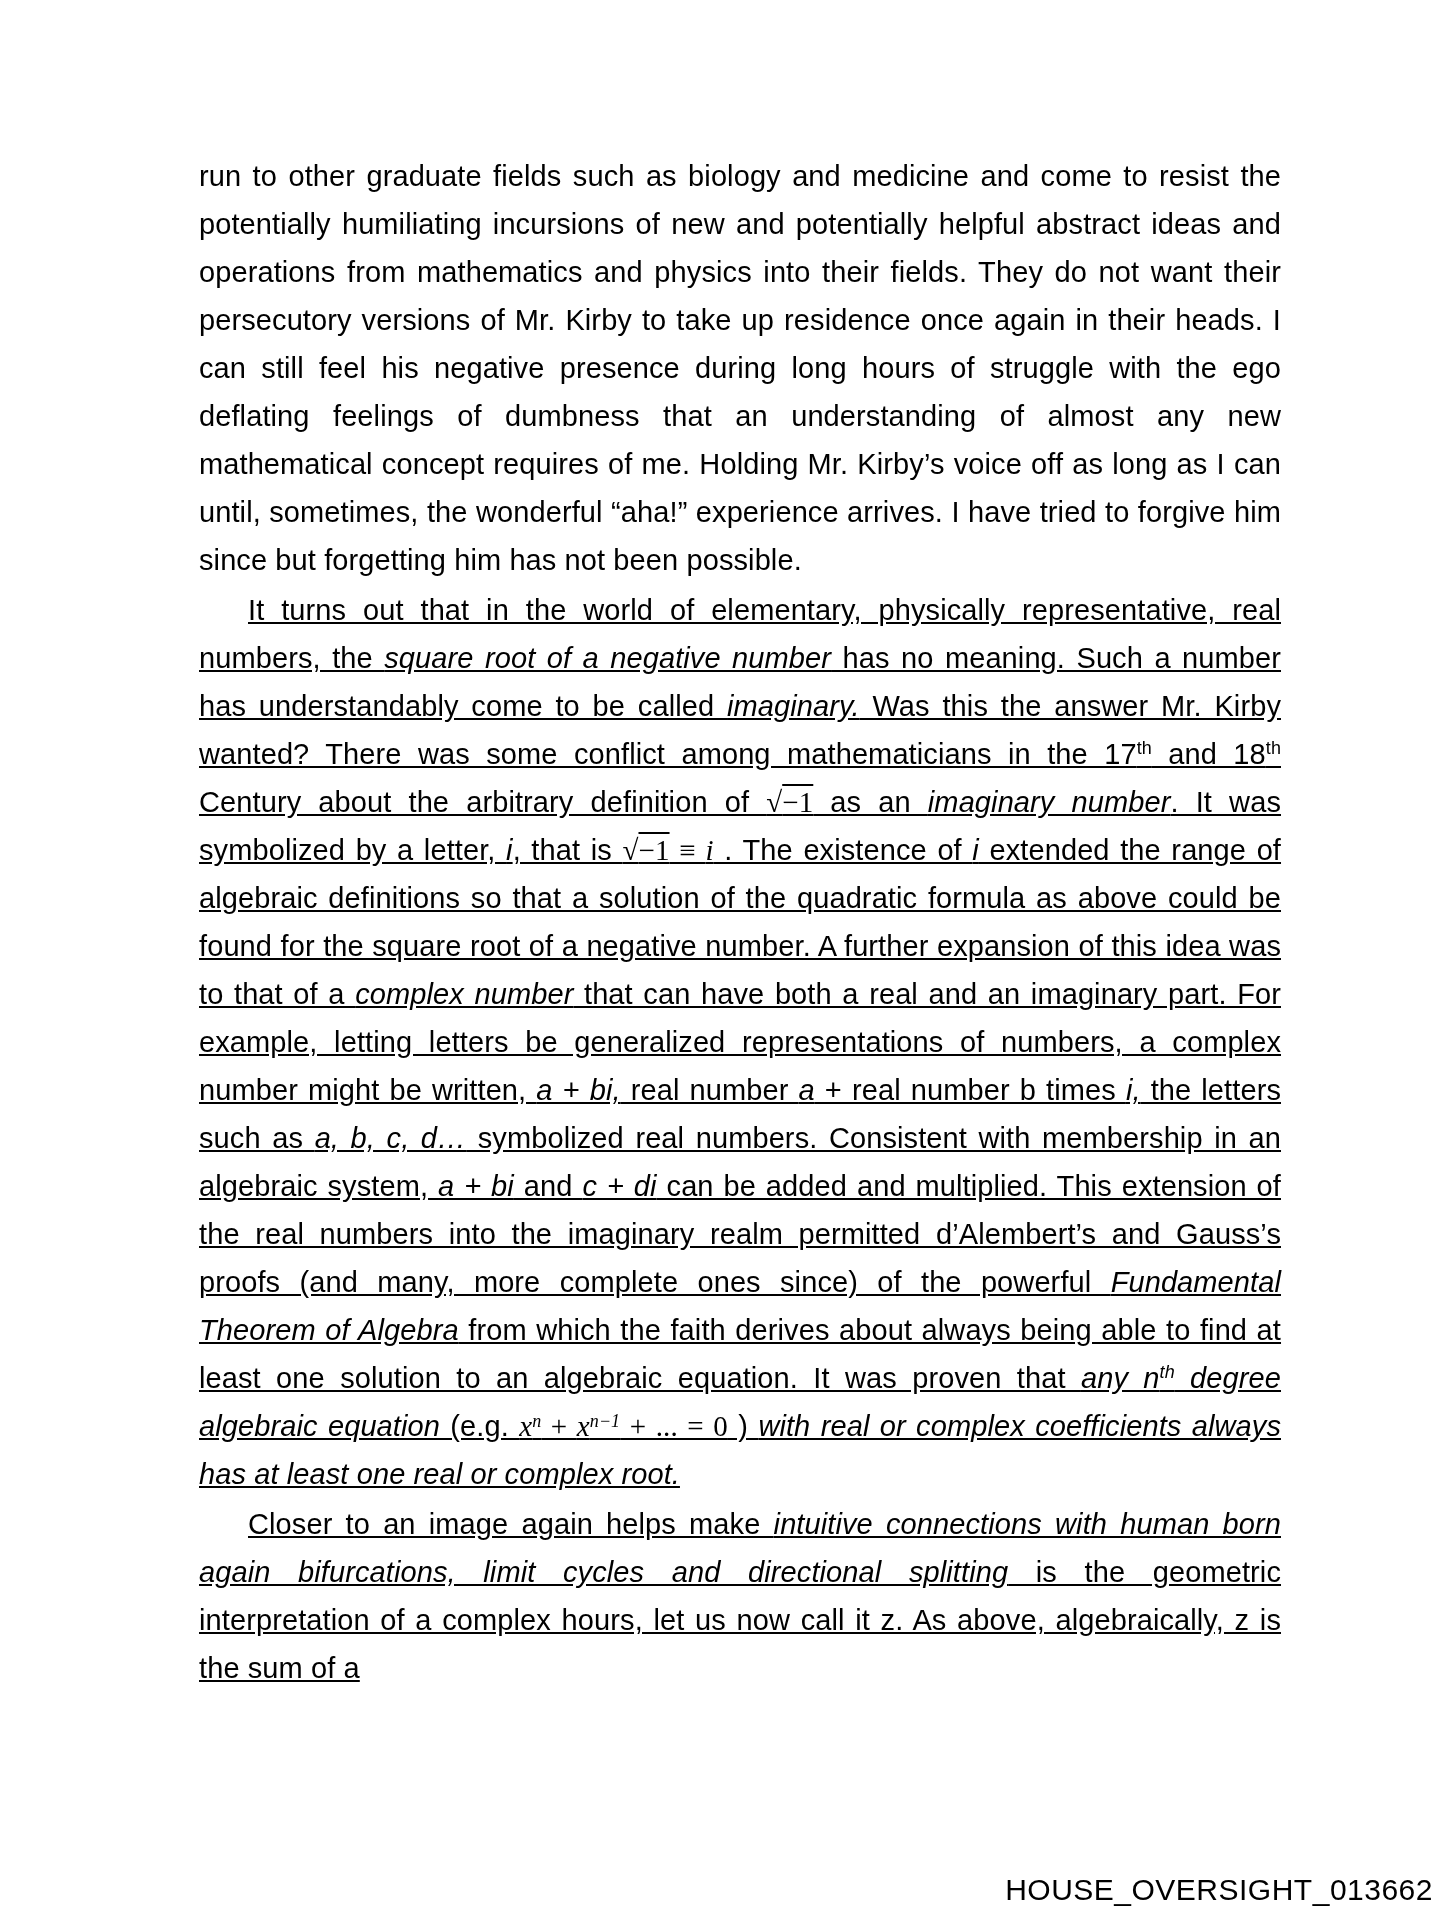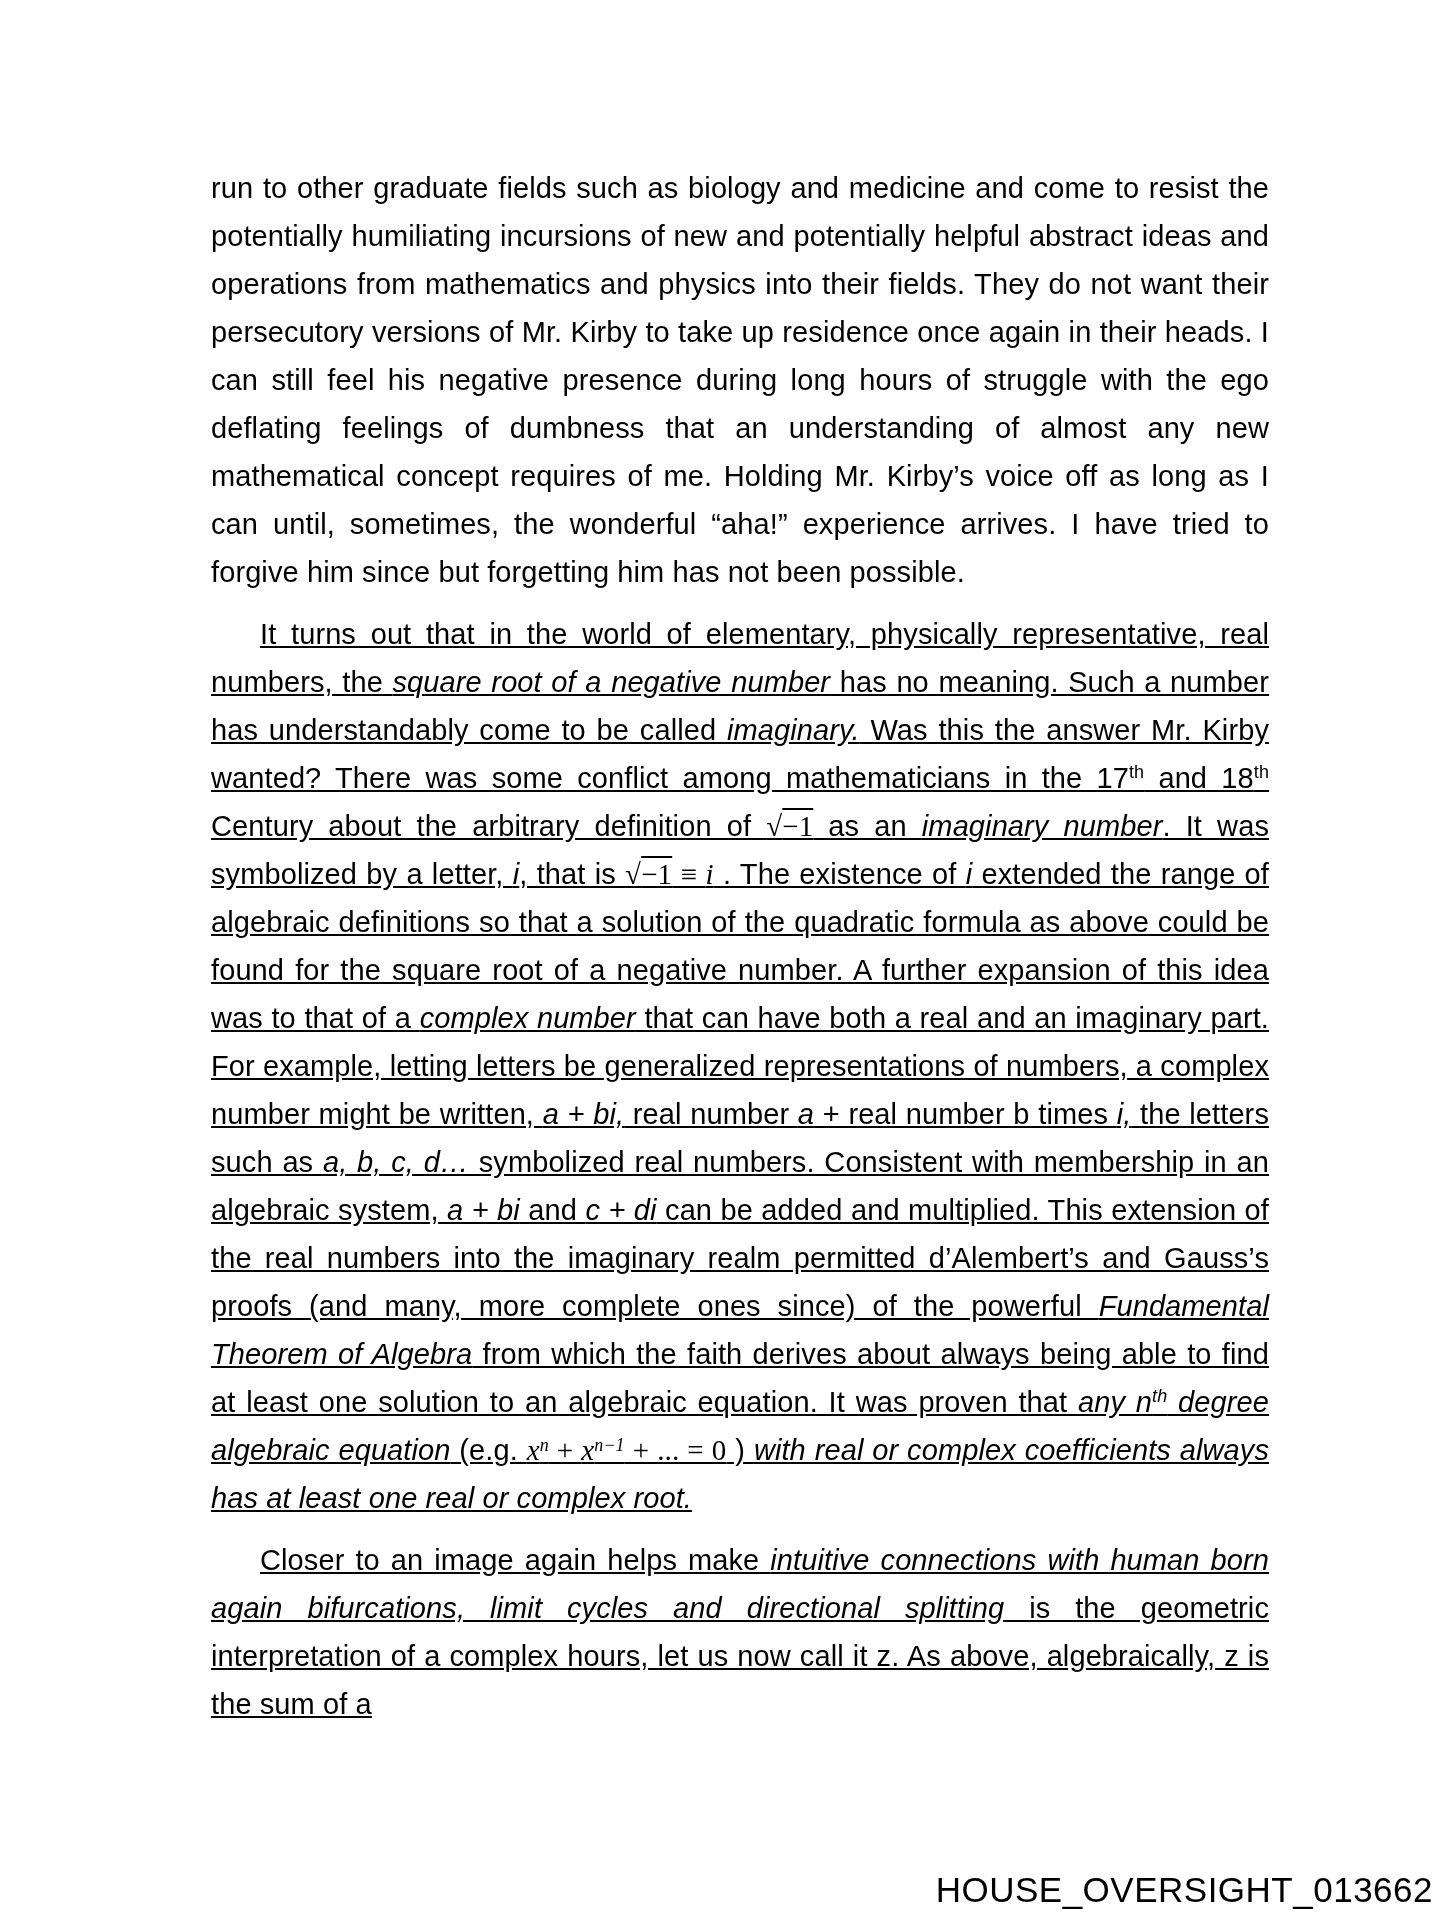--- a/index.html
+++ b/index.html
@@ -24,21 +24,21 @@
     position: absolute;
     left: 197px;
     top: 150px;
     width: 1086px;
     font-size: 29px;
     line-height: 48px;
     text-align: justify;
     letter-spacing: 0.1px;
   }
   .para {
-    margin: 14px;
+    margin: 2px;
     padding: 0;
   }
   .para.indent {
     text-indent: 49px;
     text-decoration: underline;
   }
   .i { font-style: italic; }
   .serif { font-family: "Liberation Serif", serif; }
   .sup {
     font-size: 62%;
@@ -56,21 +56,21 @@
     width: 100%;
     text-align: center;
     font-family: "Liberation Serif", serif;
     font-size: 30px;
     line-height: 32px;
   }
   #bates {
     position: absolute;
     top: 1874px;
     right: 20px;
-    font-size: 35px;
+    font-size: 30px;
     line-height: 32px;
     letter-spacing: 0.5px;
   }
 </style>
 </head>
 <body>
 
 <div class="page">
   <div id="text-block">
       <div class="para"><span>run to other graduate fields such as biology and medicine and come to resist the potentially humiliating incursions of new and potentially helpful abstract ideas and operations from mathematics and physics into their fields. They do not want their persecutory versions of Mr. Kirby to take up residence once again in their heads. I can still feel his negative presence during long hours of struggle with the ego deflating feelings of dumbness that an understanding of almost any new mathematical concept requires of me. Holding Mr. Kirby’s voice off as long as I can until, sometimes, the wonderful “aha!” experience arrives. I have tried to forgive him since but forgetting him has not been possible.</span></div>

